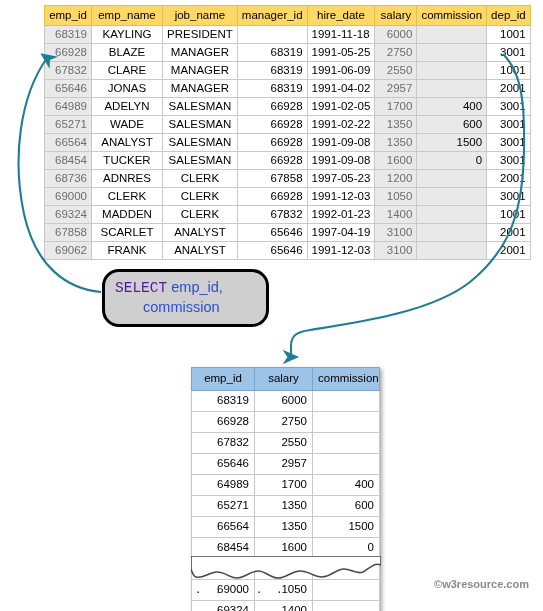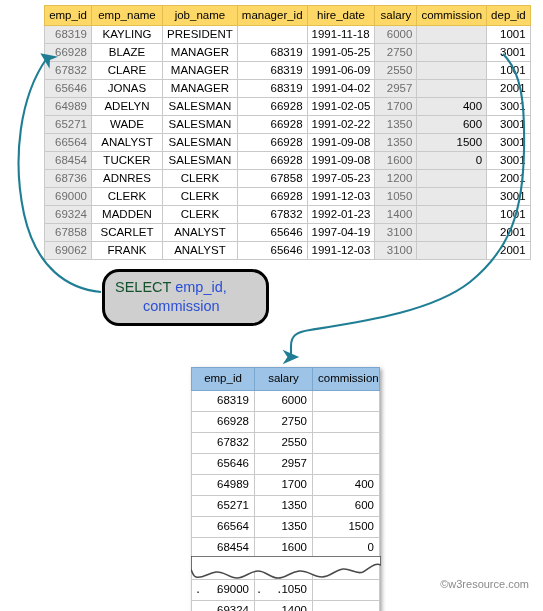--- a/index.html
+++ b/index.html
@@ -69,21 +69,21 @@
     box-sizing:border-box;
     background:#cfcfcf;
     border:3.5px solid #000;
     border-radius:17px;
     padding:6px 10px 7px 10px;
     font-size:14.5px;
     line-height:19px;
     color:#1a1a1a;
     text-align:left;
   }
-  #sql-callout .kw{color:#14532d;}
+  #sql-callout .kw{color:#4c1d95;font-family:Liberation Mono, monospace;}
   #sql-callout .col{color:#2a4fd6;margin-top:24px;}
   #sql-callout .l2,#sql-callout .l3{padding-left:28px;}
 
   
   #result-wrap{
     position:absolute;
     left:191px; top:367px;
     width:188px;
   }
   #result-table{
@@ -134,20 +134,21 @@
     font-family:"Liberation Sans", sans-serif;
   }
 
   
   #watermark{
     position:absolute;
     right:14px; bottom:21px;
     font-size:11px;
     color:#8a8a8a;
     white-space:nowrap;
+    font-weight:bold;
   }
   #watermark .cmark{font-size:11px;}
 </style>
 </head>
 <body>
 
 <table id="source-table">
   <colgroup>
     <col class="c-empid">
       <col class="c-empname">

